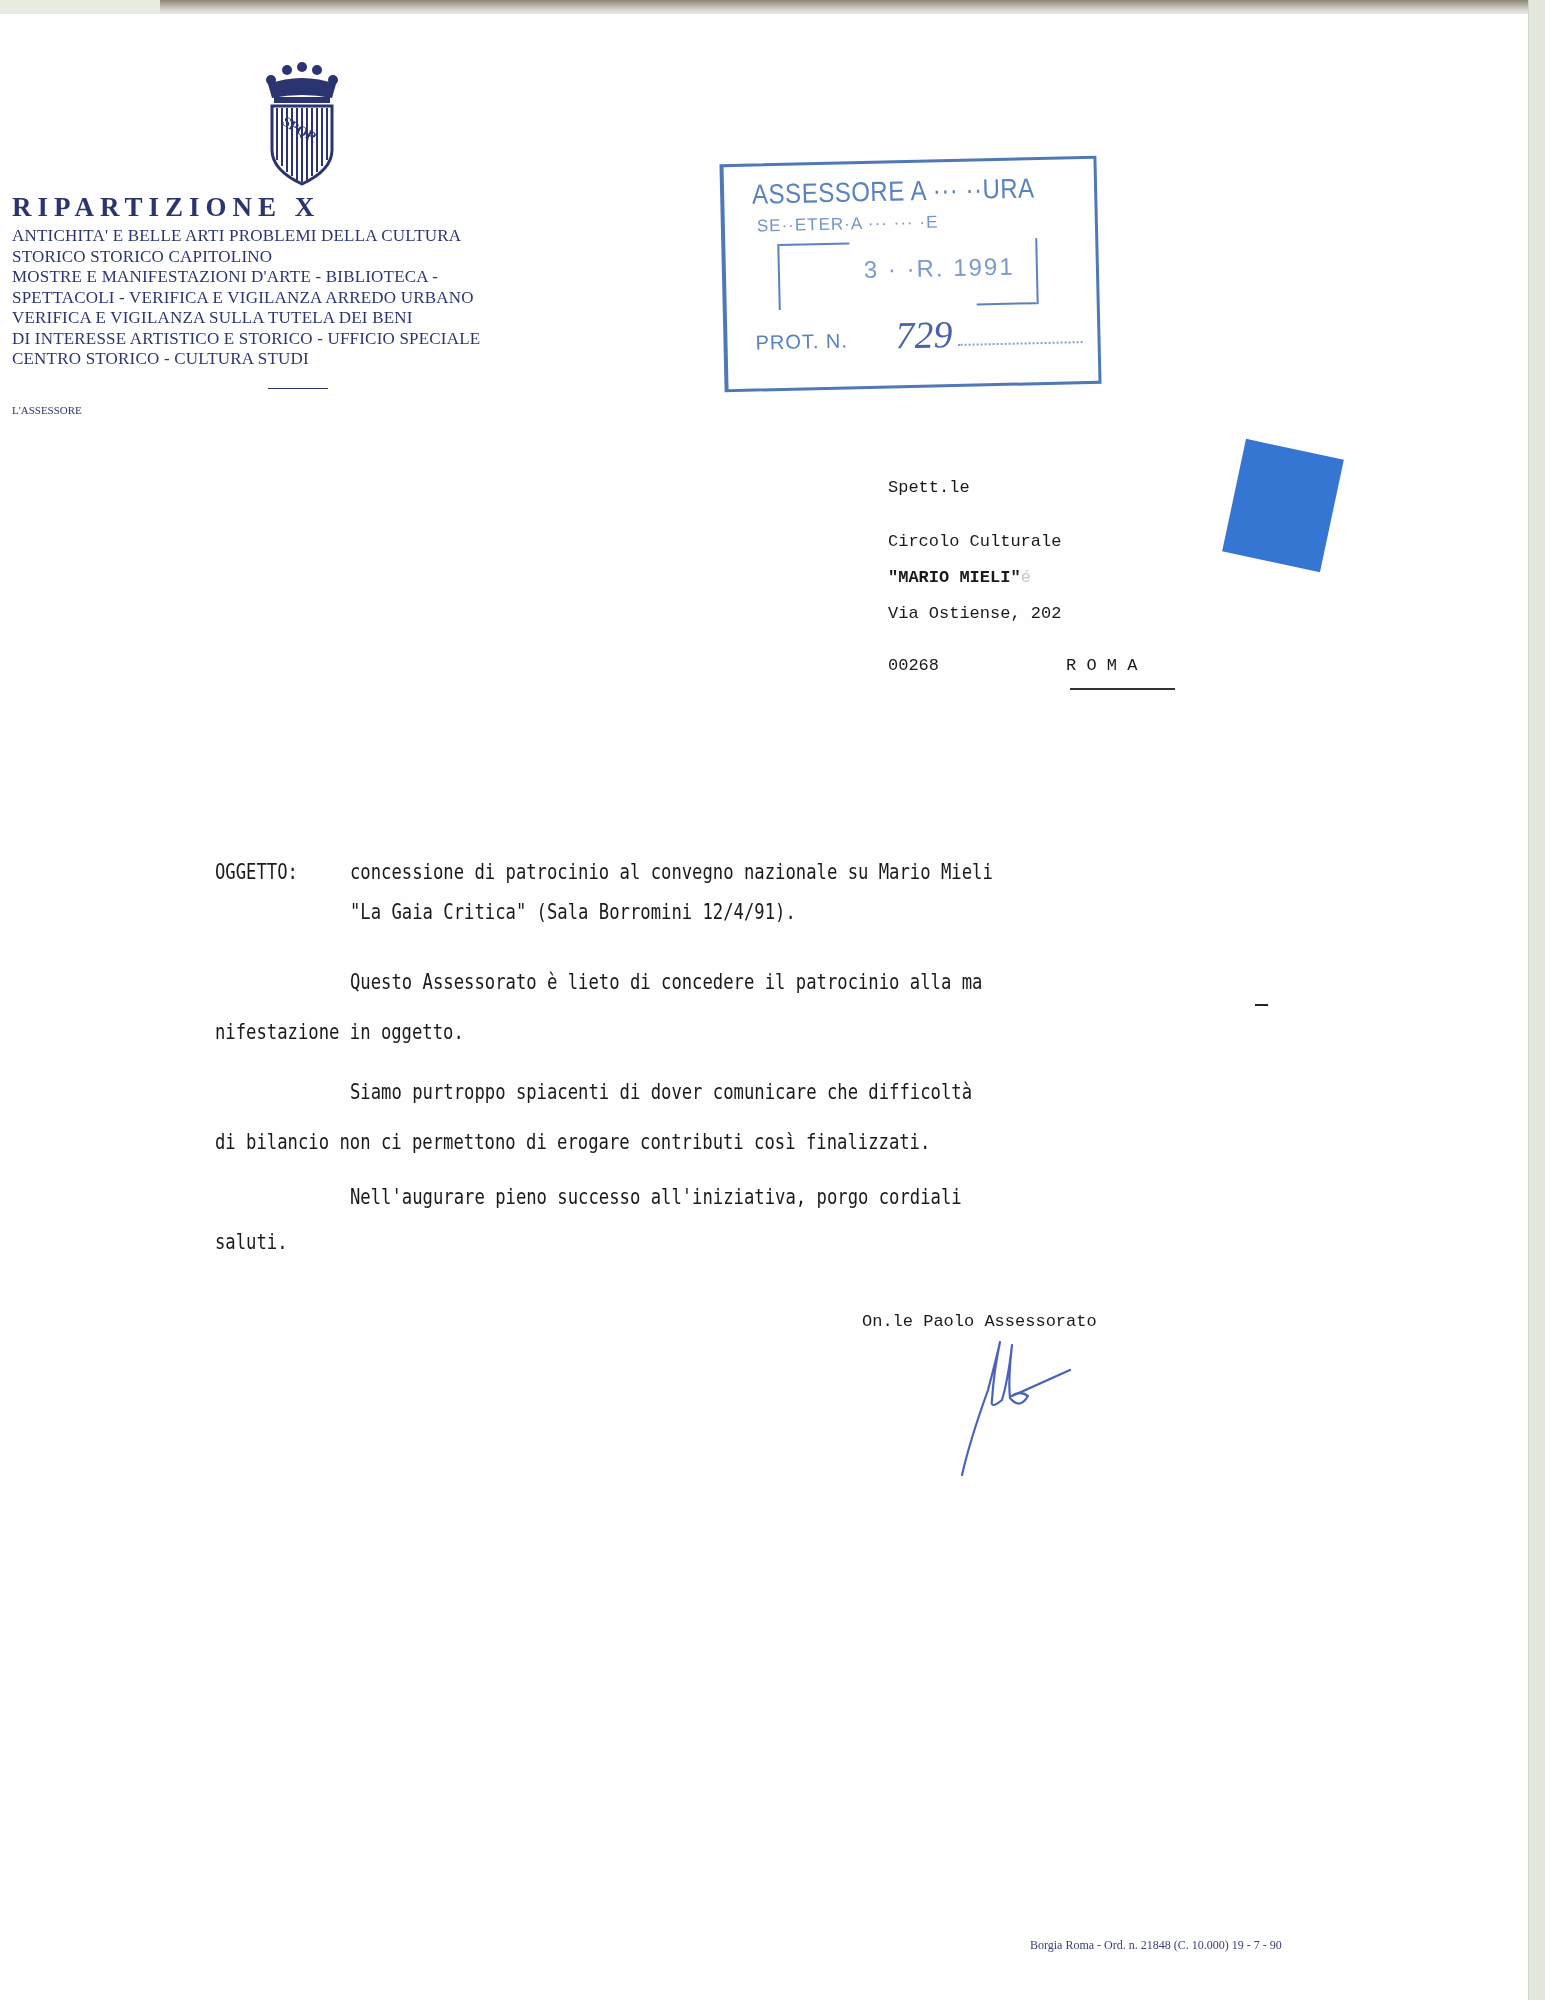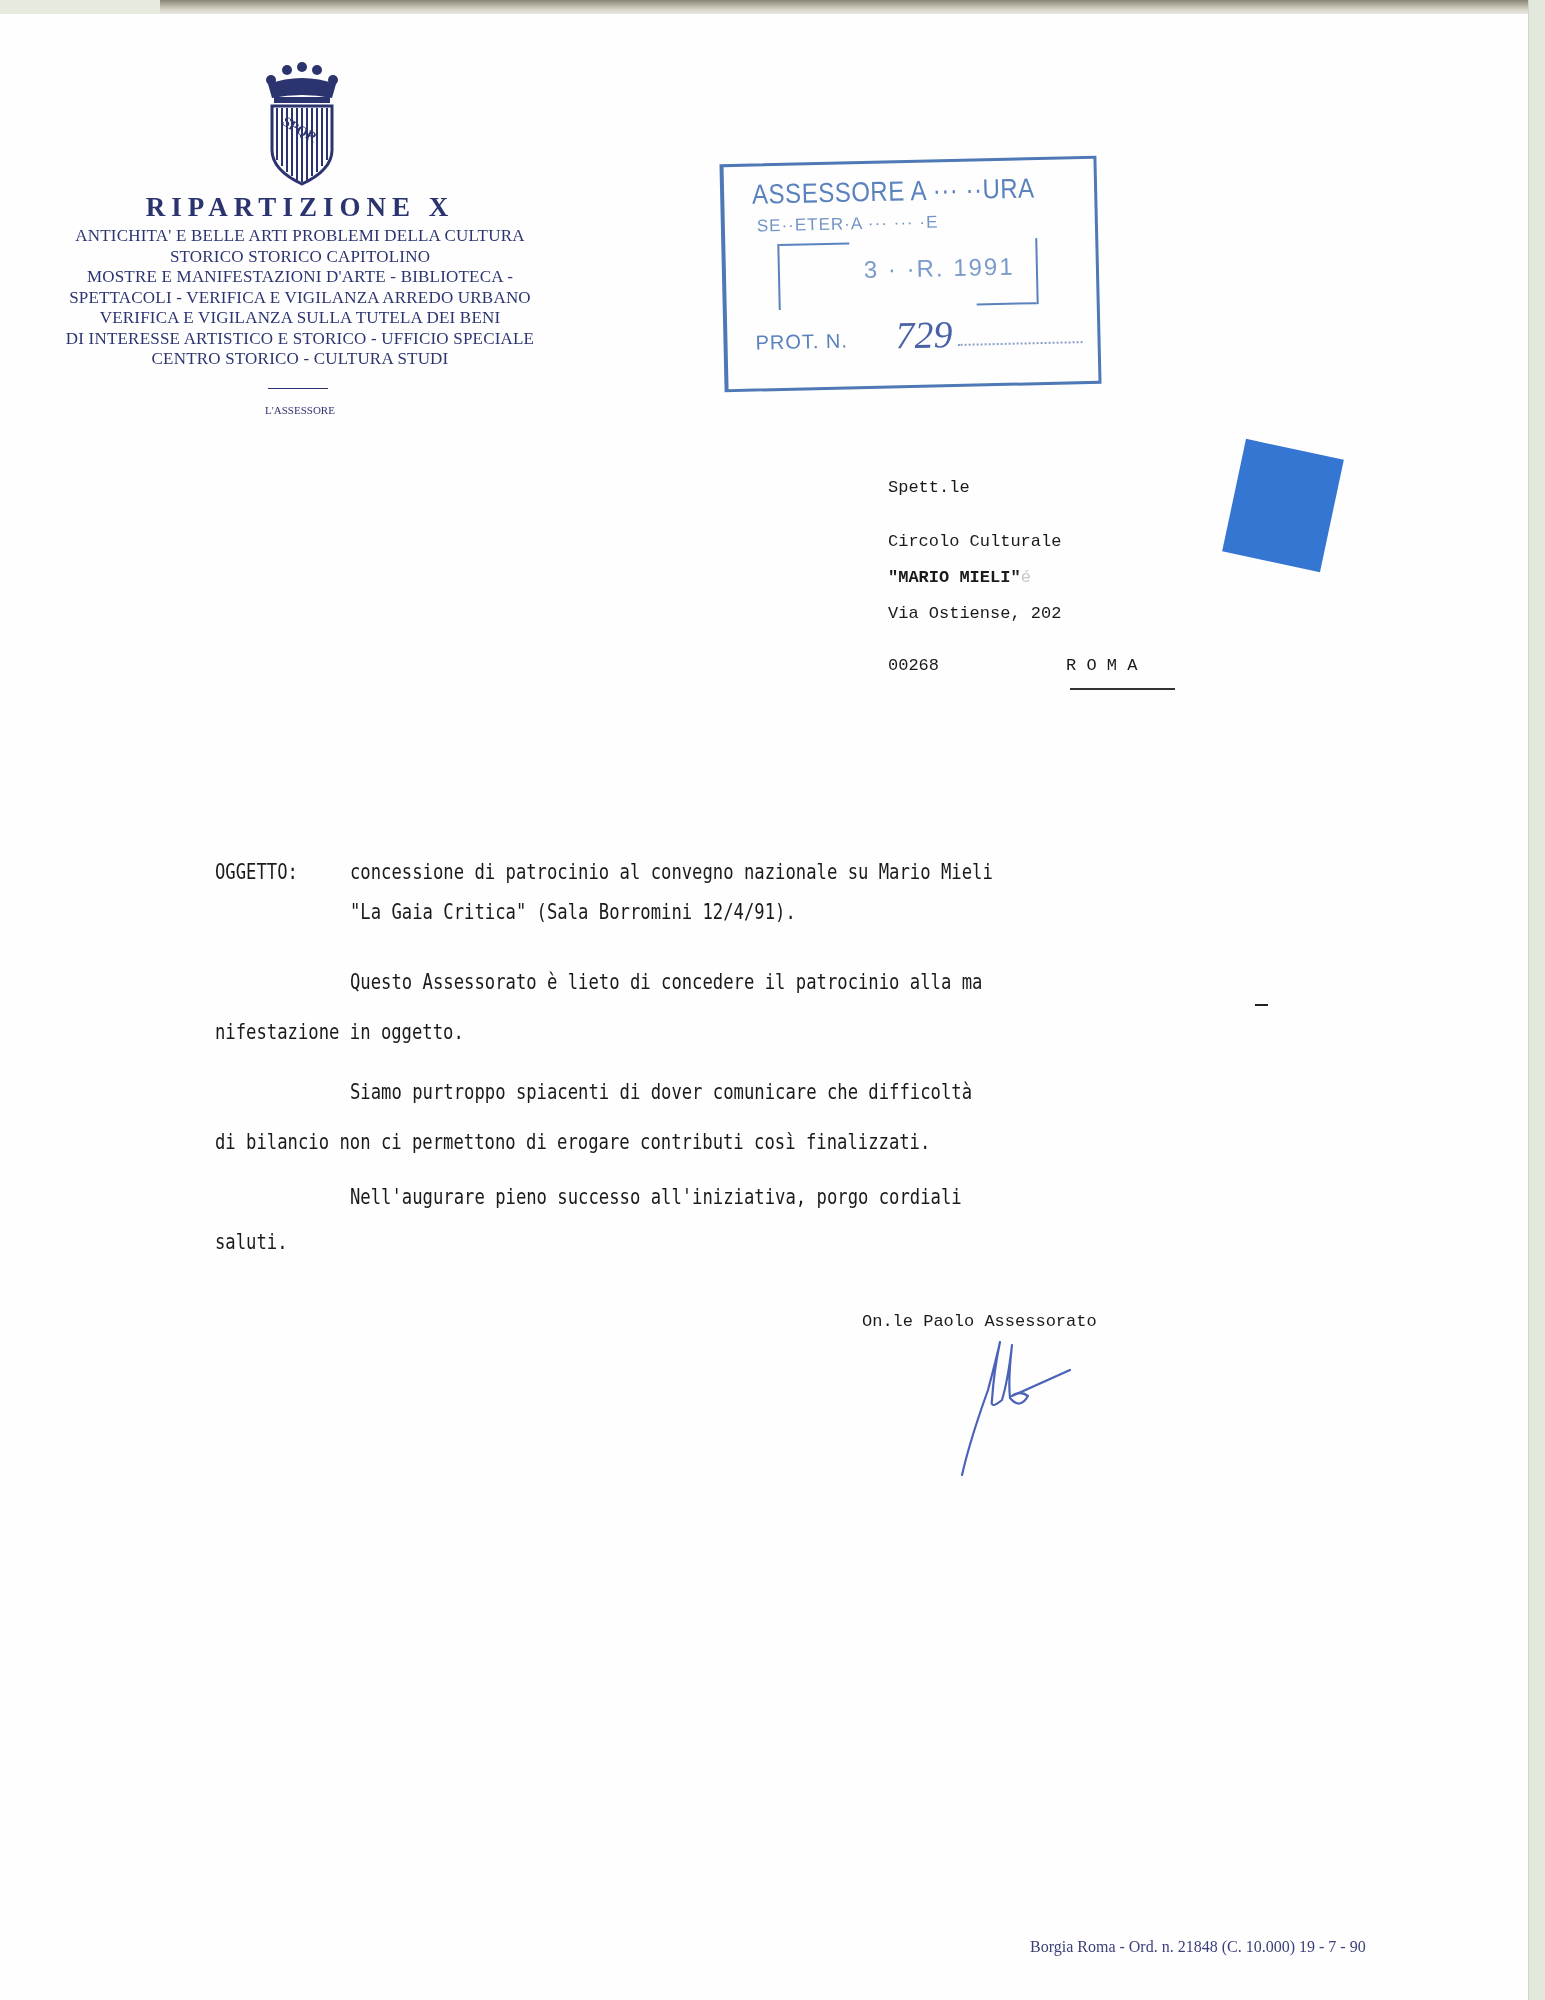--- a/index.html
+++ b/index.html
@@ -2,21 +2,21 @@
 <html><head>
 <meta charset="utf-8">
 <style>
   html, body { margin:0; padding:0; }
   body { width:1545px; height:2000px; position:relative; overflow:hidden; background:#e6ebe0; font-family:"Liberation Serif", serif; }
   .paper { position:absolute; left:0; top:14px; width:1528px; height:1986px; background:#fefefe; }
   .topshadow { position:absolute; left:160px; top:0; width:1385px; height:16px; background:linear-gradient(#8a8676, #d8d4c8 60%, #f2f2ee); }
   .rightstrip { position:absolute; left:1528px; top:0; width:17px; height:2000px; background:#e2e8dc; border-left:1px solid #d0d6cc; }
 
   .crest { position:absolute; left:262px; top:62px; width:80px; height:124px; }
-  .lh { position:absolute; left:20px; width:560px; text-align:center; color:#2c3470; font-family:"Liberation Serif", serif; }
+  .lh { position:absolute; left:12px; width:560px; text-align:left; color:#2c3470; font-family:"Liberation Serif", serif; }
   .lh-title { top:192px; font-size:27px; font-weight:bold; letter-spacing:6px; }
   .lh-lines { top:226px; font-size:17px; line-height:20.5px; letter-spacing:0.2px; }
   .lh-rule { position:absolute; left:268px; top:388px; width:60px; border-top:1.5px solid #2c3470; }
   .lh-role { top:404px; font-size:11px; }
 
   .stamp { position:absolute; left:722px; top:160px; width:370px; height:222px; border:3px solid #4e78b6; border-left-width:4px; transform:rotate(-1.3deg); color:#5a82bd; font-family:"Liberation Sans", sans-serif; }
   .stamp-l1 { position:absolute; left:28px; top:14px; font-size:24px; letter-spacing:0.5px; transform:scaleY(1.15); }
   .stamp-l2 { position:absolute; left:32px; top:50px; font-size:17px; letter-spacing:1px; opacity:0.85; }
   .stamp-box { position:absolute; left:52px; top:78px; width:256px; height:66px; border-left:2px solid #5a82bd; border-right:2px solid #5a82bd; }
   .stamp-box:before { content:""; position:absolute; left:0; top:0; width:70px; border-top:2px solid #5a82bd; }
@@ -29,21 +29,21 @@
   .bluesq { position:absolute; left:1233px; top:448px; width:100px; height:115px; background:#3576d2; transform:rotate(12deg); }
 
   .mono { font-family:"Liberation Mono", monospace; color:#1a1a1a; font-size:17px; }
   .addr { position:absolute; left:888px; }
   .roma-ul { position:absolute; left:1070px; top:688px; width:105px; border-top:2px solid #333; }
 
   .body-line { position:absolute; font-family:"DejaVu Sans Mono", monospace; font-size:21px; color:#1a1a1a; transform:scaleX(0.82); transform-origin:left center; white-space:pre; }
   .ma-bar { position:absolute; left:1255px; top:1004px; width:13px; border-top:2px solid #222; }
 
   .signature { position:absolute; left:950px; top:1330px; width:140px; height:150px; }
-  .footer { position:absolute; left:1030px; top:1938px; font-size:16px; color:#3a3f78; font-family:"Liberation Serif", serif; }
+  .footer { position:absolute; left:1030px; top:1938px; font-size:12px; color:#3a3f78; font-family:"Liberation Serif", serif; }
 </style>
 </head>
 <body>
 
 <div class="topshadow"></div>
 <div class="paper"></div>
 <div class="rightstrip"></div>
 
 <svg class="crest" viewBox="0 0 80 124">
   <g fill="#2c3470">

